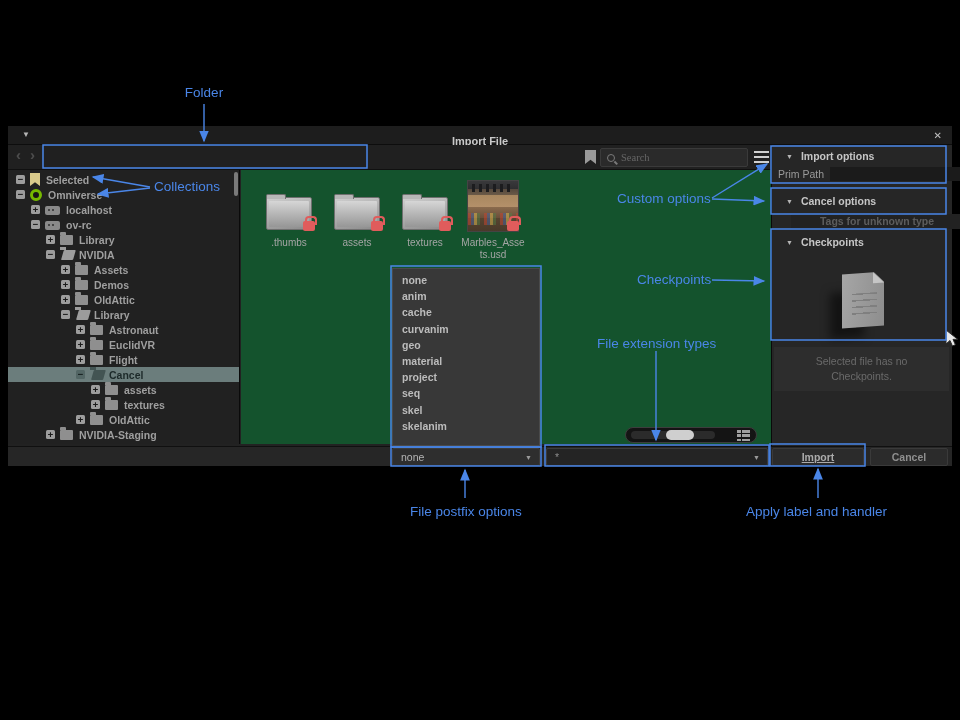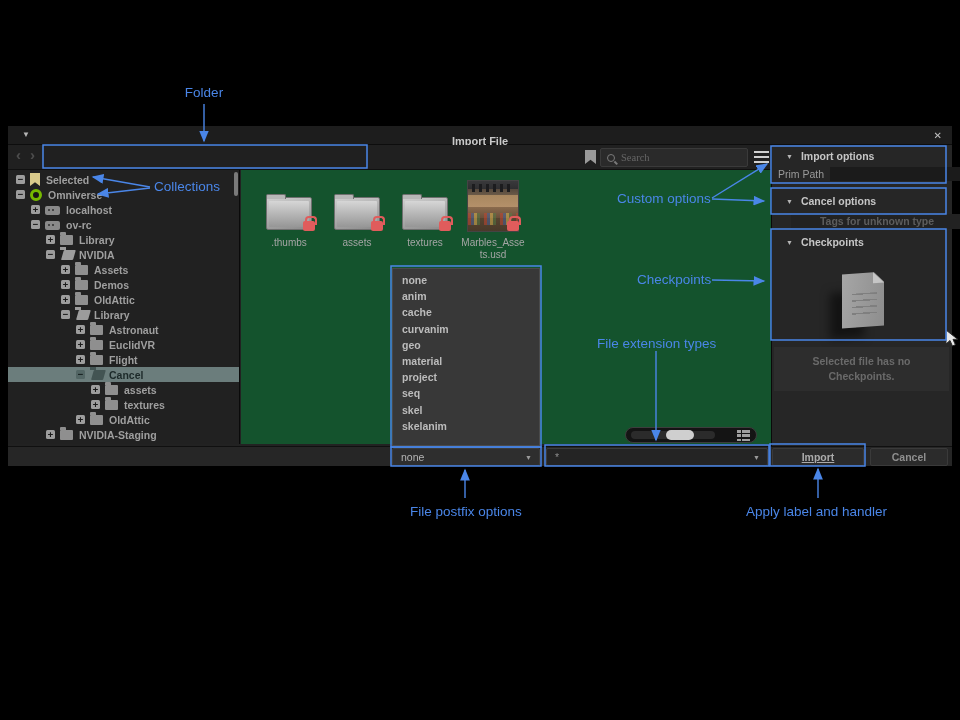--- a/index.html
+++ b/index.html
@@ -133,21 +133,21 @@
     transform:skewY(-4deg);box-shadow:-16px 14px 10px -4px rgba(0,0,0,.5);}
   .doc-cut{position:absolute;top:-1px;right:-1px;width:0;height:0;
     border-top:12px solid #262626;border-left:12px solid transparent;}
   .doc-fold{position:absolute;top:0;right:0;width:0;height:0;
     border-bottom:11px solid #c6c6c6;border-right:11px solid transparent;}
   .doc-lines{position:absolute;left:10px;right:7px;top:20px;height:22px;
     background:repeating-linear-gradient(180deg,#7f7f7f 0 1.5px,transparent 1.5px 6.5px);}
   #cp-cursor{position:absolute;right:-7px;bottom:-2px;}
   #cp-empty{position:absolute;left:2px;top:202px;width:175px;height:44px;background:#2d2d2d;
     display:flex;align-items:center;justify-content:center;}
-  #cp-empty-text{width:130px;text-align:center;font-size:10.5px;font-weight:700;color:#6a6a6a;
+  #cp-empty-text{width:130px;text-align:center;font-size:10.5px;font-weight:400;color:#6a6a6a;
     line-height:1.45;}
 
   
   #bottom-bar{position:absolute;left:0;top:320px;width:944px;height:20px;background:#262626;
     border-top:1px solid #101010;}
   .combo{position:absolute;top:1px;height:18px;background:#2e2e2e;display:flex;align-items:center;
     border:1px solid #3c3c3c;border-radius:2px;}
   #postfix-combo{left:384px;width:148px;}
   #ext-combo{left:538px;width:222px;background:#242424;}
   .combo-value{padding-left:8px;font-size:10.5px;color:#b5b5b5;flex:1;}

